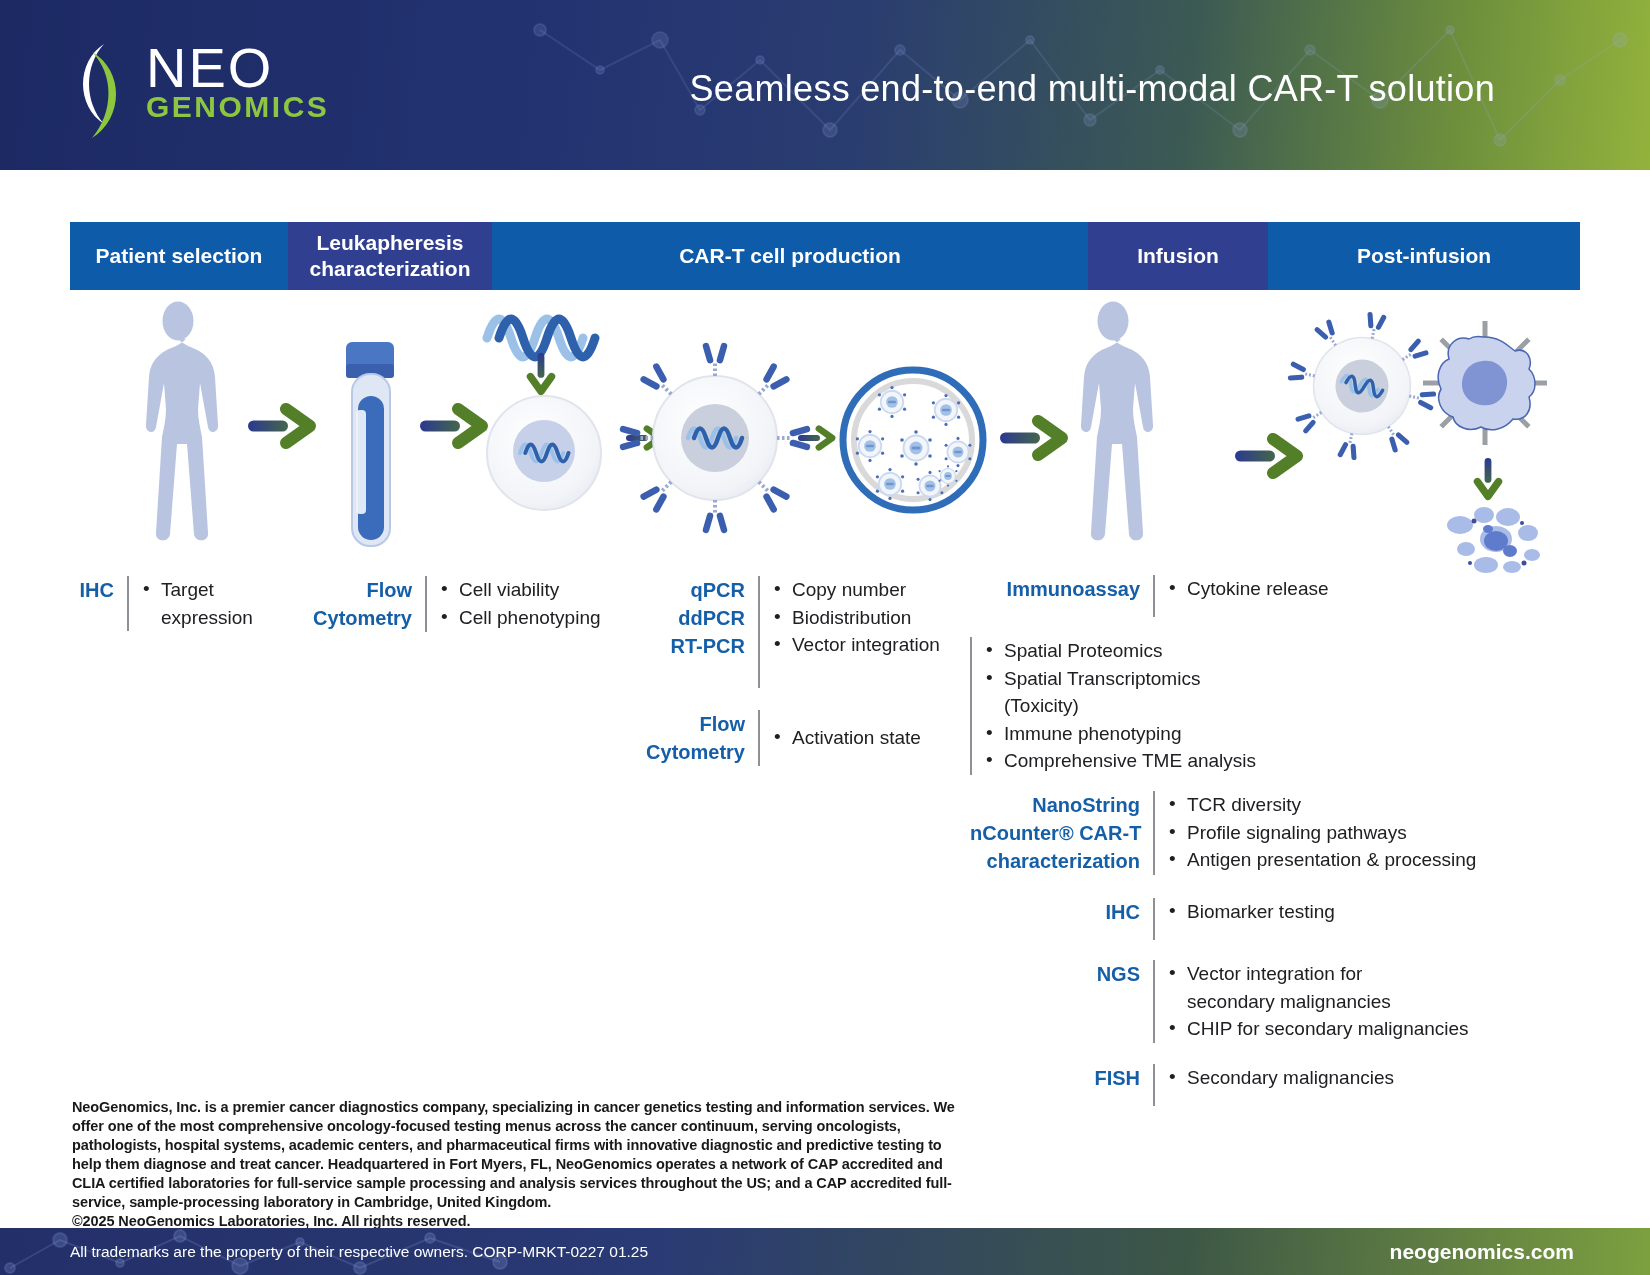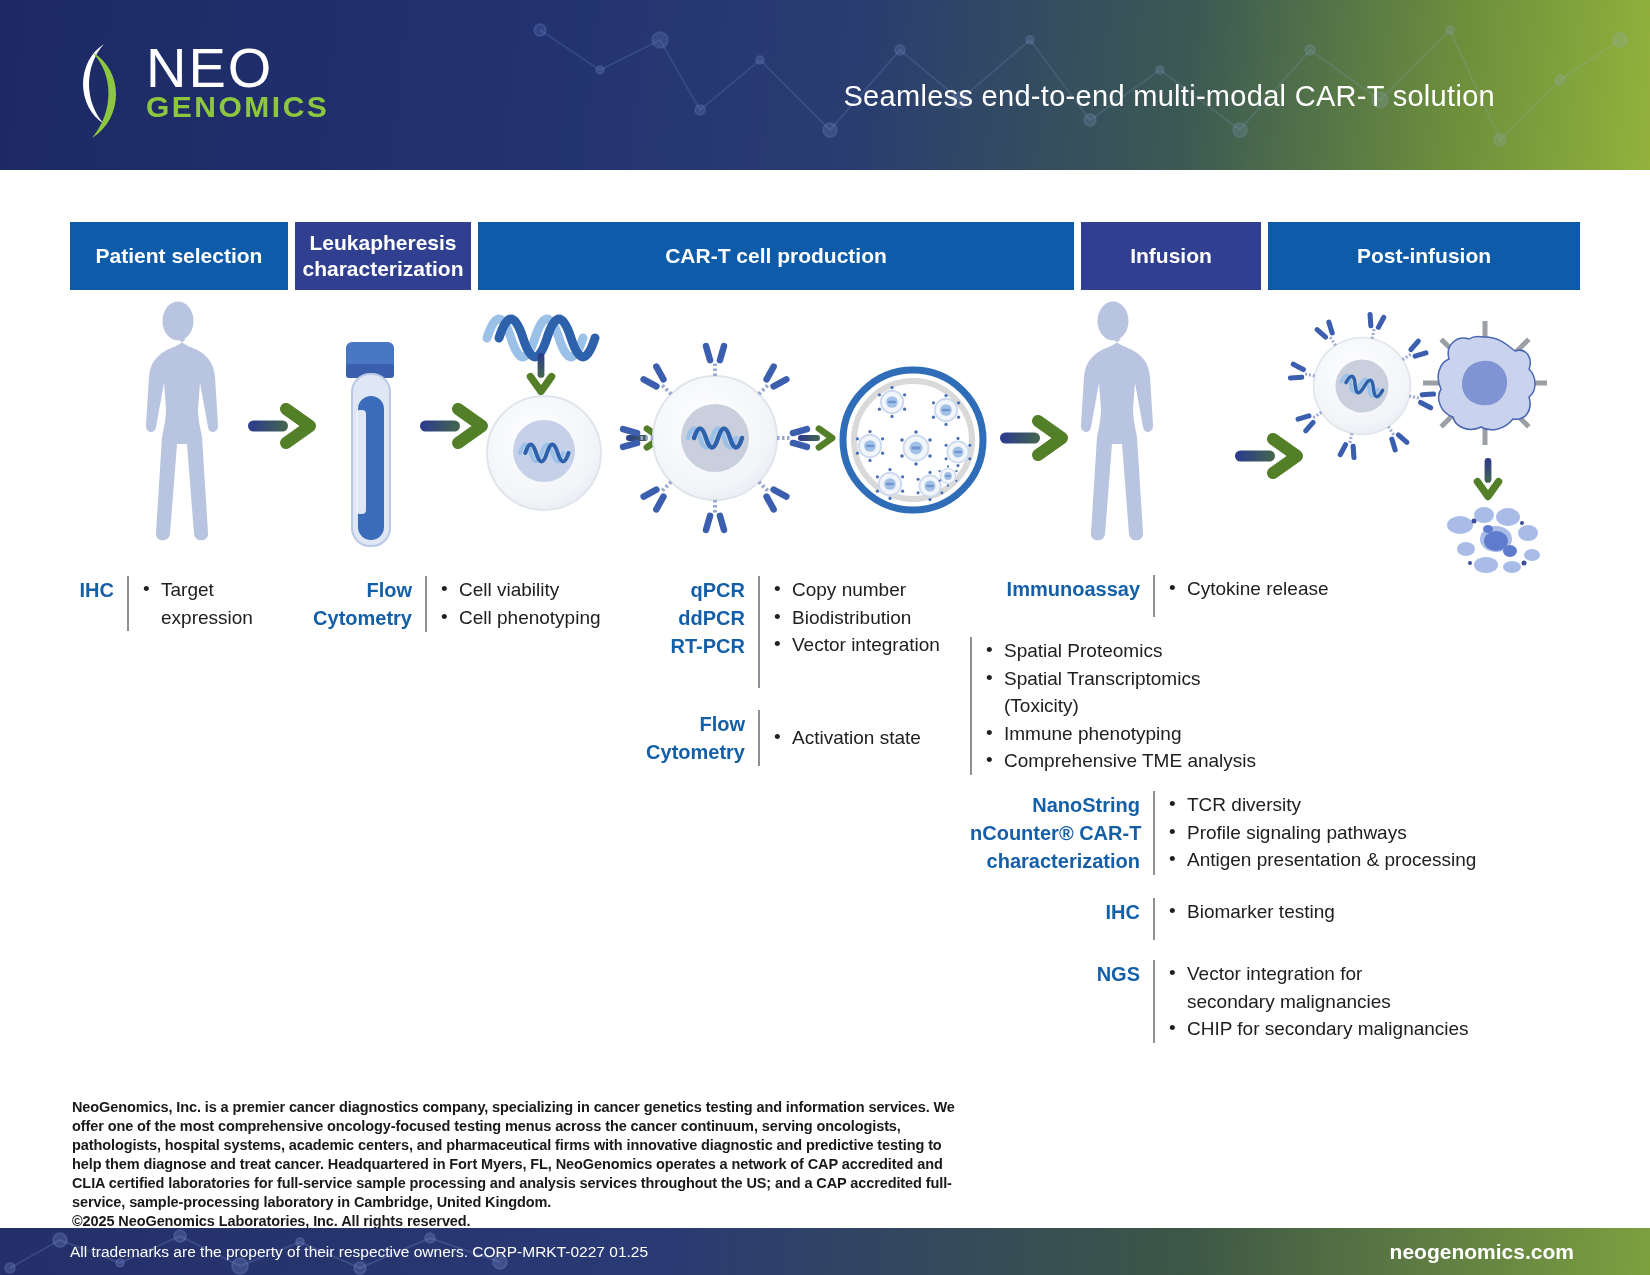--- a/index.html
+++ b/index.html
@@ -7,21 +7,21 @@
         font-family:"Liberation Sans","DejaVu Sans",sans-serif;}
 
   
   .header{position:absolute;left:0;top:0;width:1650px;height:170px;
           background:linear-gradient(96deg,#1c2963 0%,#233372 34%,#2a3d70 52%,#3c5a53 72%,#6d8f3c 88%,#93b23c 100%);text-decoration:underline;}
   .molecules{position:absolute;left:0;top:0;pointer-events:none;}
   .logo{position:absolute;left:74px;top:42px;display:flex;align-items:flex-start;}
   .logo-text{margin-left:10px;}
   .logo-neo{color:#ffffff;font-size:56px;line-height:52px;font-weight:500;letter-spacing:2px;}
   .logo-genomics{color:#8dc63f;font-size:30px;line-height:26px;font-weight:600;letter-spacing:2.5px;margin-top:0;}
-  .title{position:absolute;right:155px;top:68px;color:#ffffff;font-size:29px;font-weight:400;letter-spacing:0.3px;margin-top:12px;}
+  .title{position:absolute;right:155px;top:68px;color:#ffffff;font-size:36px;font-weight:400;letter-spacing:0.3px;}
 
   
   .stagebar{position:absolute;left:70px;top:222px;width:1510px;height:68px;display:flex;justify-content:space-between;}
   .seg{display:flex;align-items:center;justify-content:center;color:#ffffff;
        font-size:21px;font-weight:700;text-align:center;line-height:26px;padding:0 8px;box-sizing:border-box;}
   .seg-blue{background:#0e5ba9;}
   .seg-dark{background:#303f90;}
 
   
   .flow{position:absolute;left:70px;top:298px;}
@@ -86,21 +86,21 @@
       <div class="logo-text">
         <div class="logo-neo">NEO</div>
         <div class="logo-genomics">GENOMICS</div>
       </div>
     </div>
     <div class="title">Seamless end-to-end multi-modal CAR-T solution</div>
   </div>
 
   <div class="stagebar">
     <div class="seg seg-blue" style="width:218px">Patient selection</div>
-    <div class="seg seg-dark" style="width:176px">Leukapheresis characterization</div>
+    <div class="seg seg-dark" style="width:204px">Leukapheresis characterization</div>
     <div class="seg seg-blue" style="width:596px">CAR-T cell production</div>
     <div class="seg seg-dark" style="width:180px">Infusion</div>
     <div class="seg seg-blue" style="width:312px">Post-infusion</div>
   </div>
 
   <svg class="flow" width="1510" height="287" viewBox="0 0 1510 287">
     <defs>
       <linearGradient id="agrad" x1="0" y1="0" x2="62" y2="0" gradientUnits="userSpaceOnUse">
         <stop offset="0" stop-color="#2b3990"></stop>
           <stop offset="1" stop-color="#527f27"></stop>
@@ -352,20 +352,27 @@
   <div class="assay" style="left:970px;top:960px">
     <div class="alabel" style="width:170px">NGS</div>
     <div class="adiv"></div>
     <ul>
       <li><span>Vector integration for
 secondary malignancies</span></li>
       <li><span>CHIP for secondary malignancies</span></li>
     </ul>
   </div>
 
+  <div class="assay" style="left:970px;top:1064px">
+    <div class="alabel" style="width:170px">FISH</div>
+    <div class="adiv"></div>
+    <ul>
+      <li><span>Secondary malignancies</span></li>
+    </ul>
+  </div>
 
   <div class="about">
     <div>NeoGenomics, Inc. is a premier cancer diagnostics company, specializing in cancer genetics testing and information services. We offer one of the most comprehensive oncology-focused testing menus across the cancer continuum, serving oncologists, pathologists, hospital systems, academic centers, and pharmaceutical firms with innovative diagnostic and predictive testing to help them diagnose and treat cancer. Headquartered in Fort Myers, FL, NeoGenomics operates a network of CAP accredited and CLIA certified laboratories for full-service sample processing and analysis services throughout the US; and a CAP accredited full-service, sample-processing laboratory in Cambridge, United Kingdom.</div>
     <div class="copyright">©2025 NeoGenomics Laboratories, Inc. All rights reserved.</div>
   </div>
 
   <div class="bottombar">
     <svg class="molecules" width="520" height="47">
       <g stroke="#9db1ef" stroke-opacity="0.18" stroke-width="2" fill="#9db1ef" fill-opacity="0.2">
         <path d="M10,40 L60,12 L120,35 L180,8 L240,38 L300,14 L360,40 L430,10 L500,34" fill="none"></path>

